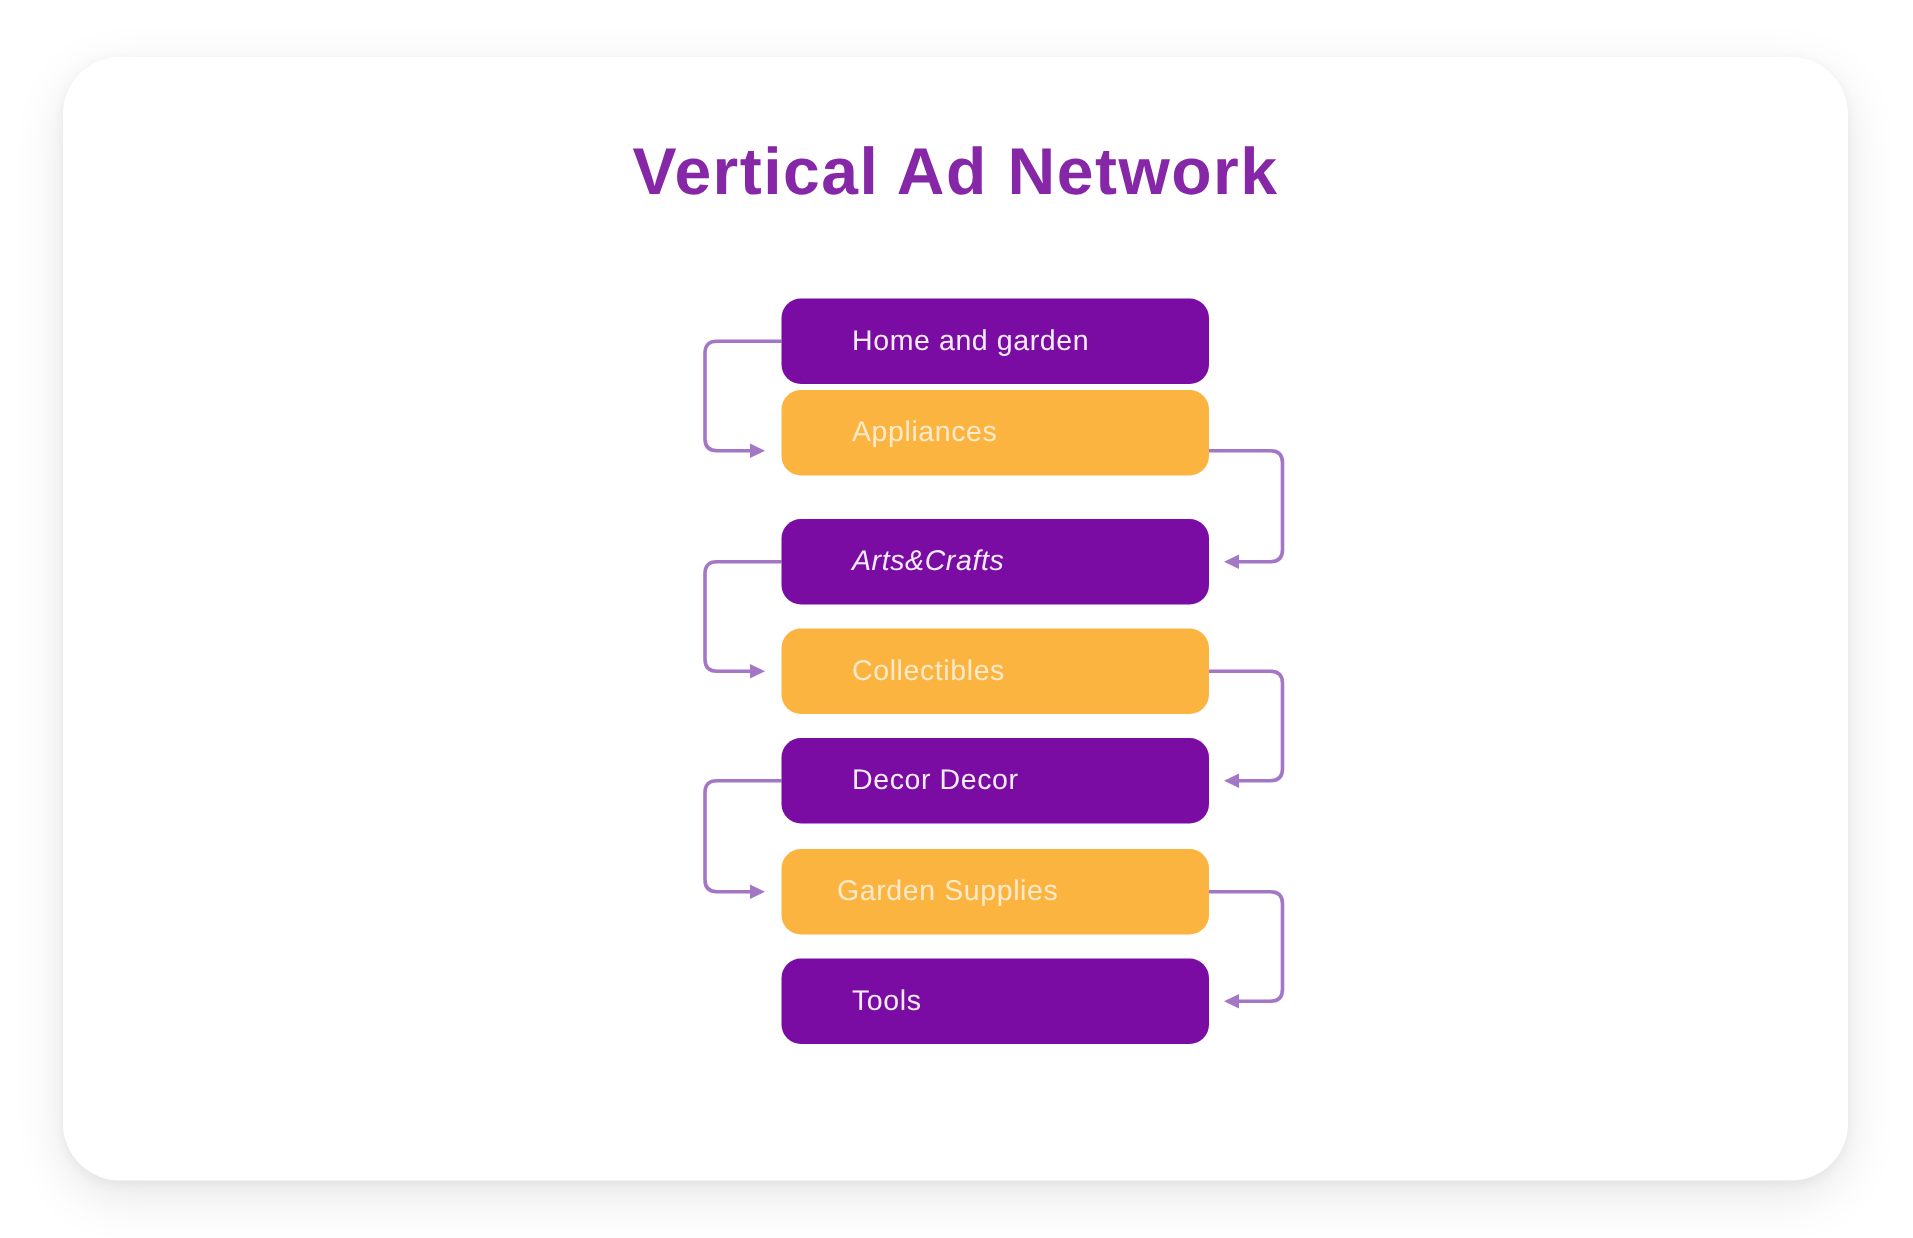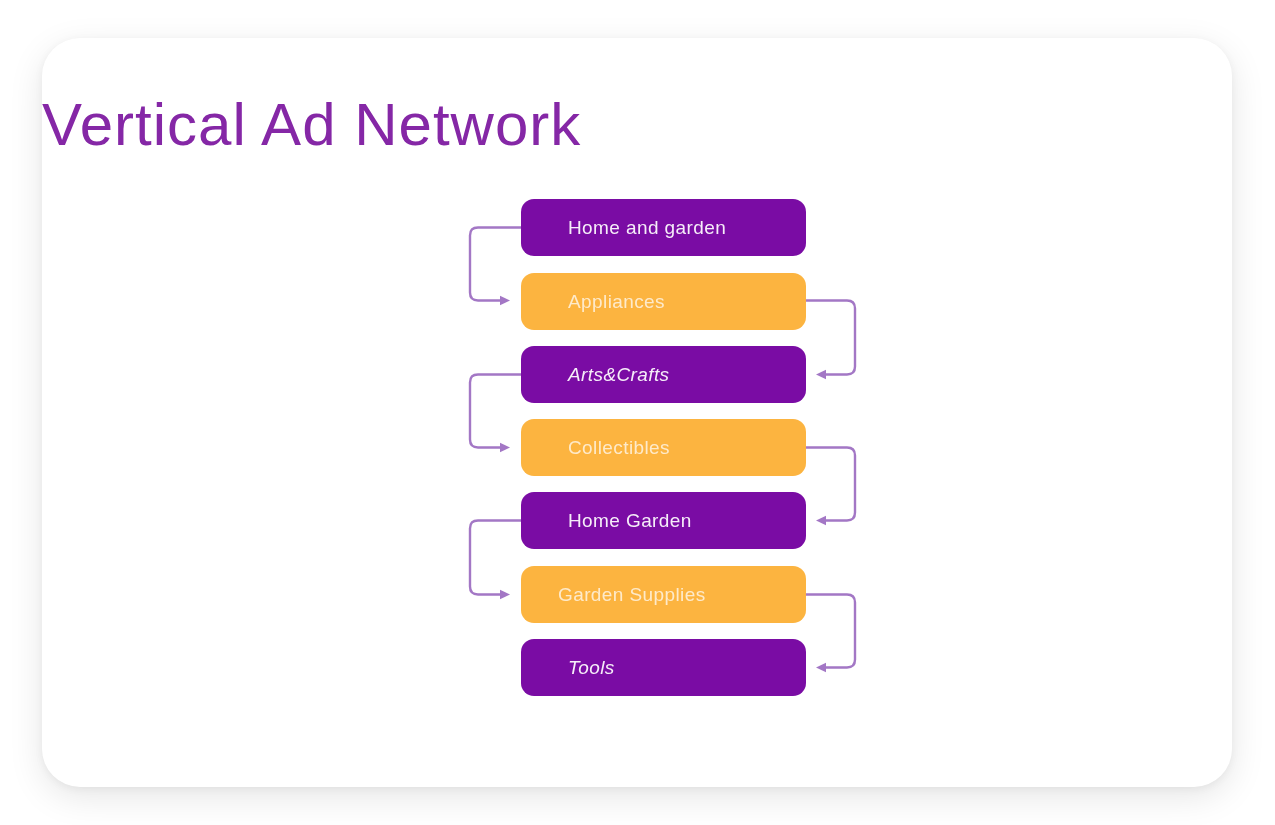--- a/index.html
+++ b/index.html
@@ -19,22 +19,23 @@
     height: 749px;
     background: var(--card-bg, #ffffff);
     border-radius: 38px;
     box-shadow: 0 10px 35px rgba(0,0,0,0.10), 0 2px 8px rgba(0,0,0,0.05);
   }
   .title {
     position: absolute;
     top: 52px;
     left: 0;
     width: 100%;
-    font-size: 60px;
-    font-weight: 400;
+    text-align: center;
+    font-size: 44px;
+    font-weight: 700;
     letter-spacing: 1px;
     color: var(--title-color, #8527A6);
   }
   .diagram {
     position: absolute;
     left: 424px;
     top: 161px;
     width: 394px;
     height: 500px;
   }
@@ -85,32 +86,32 @@
         <polygon points="350,321.5 360,316.7 360,326.3" fill="#A377C5"></polygon>
         <path d="M 55 321.5 H 12 Q 4 321.5 4 329.5 V 387.5 Q 4 395.5 12 395.5 H 35" fill="none" stroke="#A377C5" stroke-width="2.4"></path>
         <polygon points="44,395.5 34,390.7 34,400.3" fill="#A377C5"></polygon>
         <path d="M 340 395.5 H 381 Q 389 395.5 389 403.5 V 460.5 Q 389 468.5 381 468.5 H 359" fill="none" stroke="#A377C5" stroke-width="2.4"></path>
         <polygon points="350,468.5 360,463.7 360,473.3" fill="#A377C5"></polygon>
       </svg>
 
     <div class="node purple" style="top: 0px;">
       <span>Home and garden</span>
     </div>
-    <div class="node orange" style="top: 74px;">
+    <div class="node orange" style="top: 61px;">
       <span>Appliances</span>
     </div>
     <div class="node purple" style="top: 147px; font-style: italic;">
       <span>Arts&amp;Crafts</span>
     </div>
     <div class="node orange" style="top: 220px; align-items: center;">
       <span>Collectibles</span>
     </div>
     <div class="node purple" style="top: 293px;">
-      <span>Home Garden</span>
+      <span>Decor Decor</span>
     </div>
     <div class="node orange" style="top: 367px; padding-left: 37px;">
       <span>Garden Supplies</span>
     </div>
-    <div class="node purple" style="top: 440px; font-style: italic;">
+    <div class="node purple" style="top: 440px;">
       <span>Tools</span>
     </div>
   </div>
 </div>
 
 </body></html>

